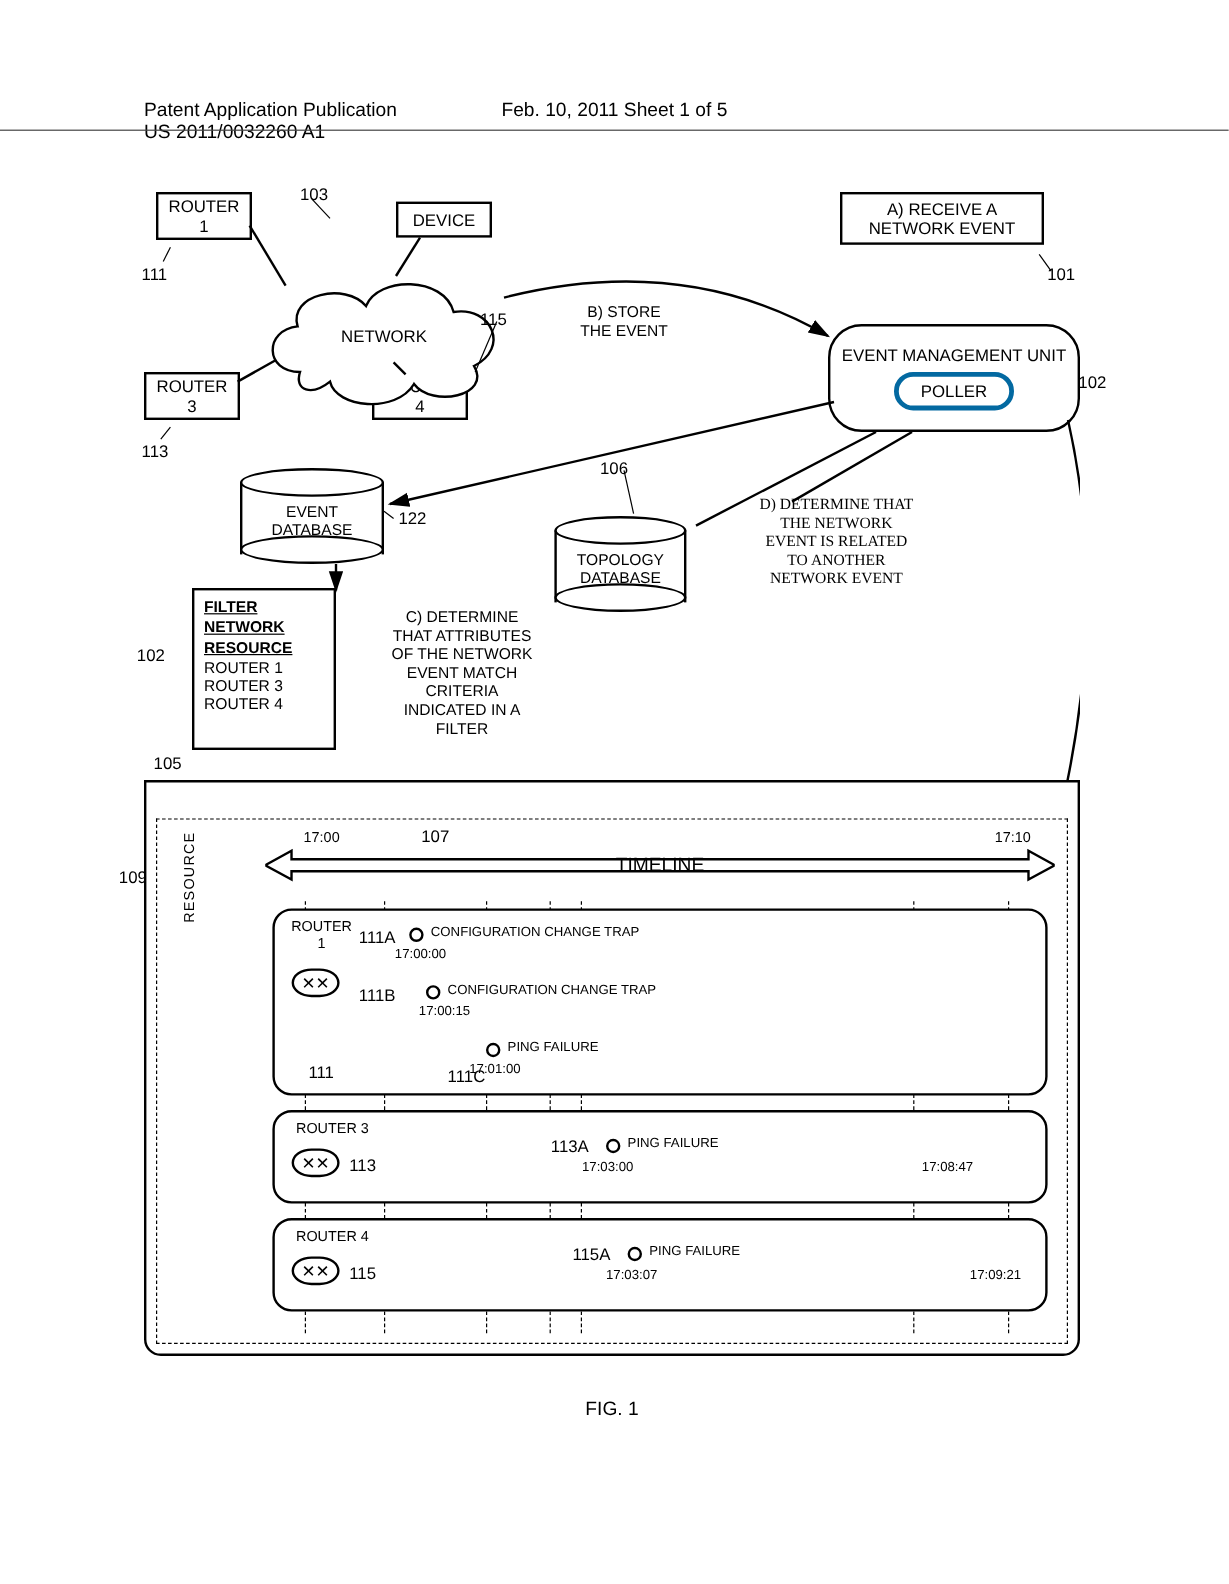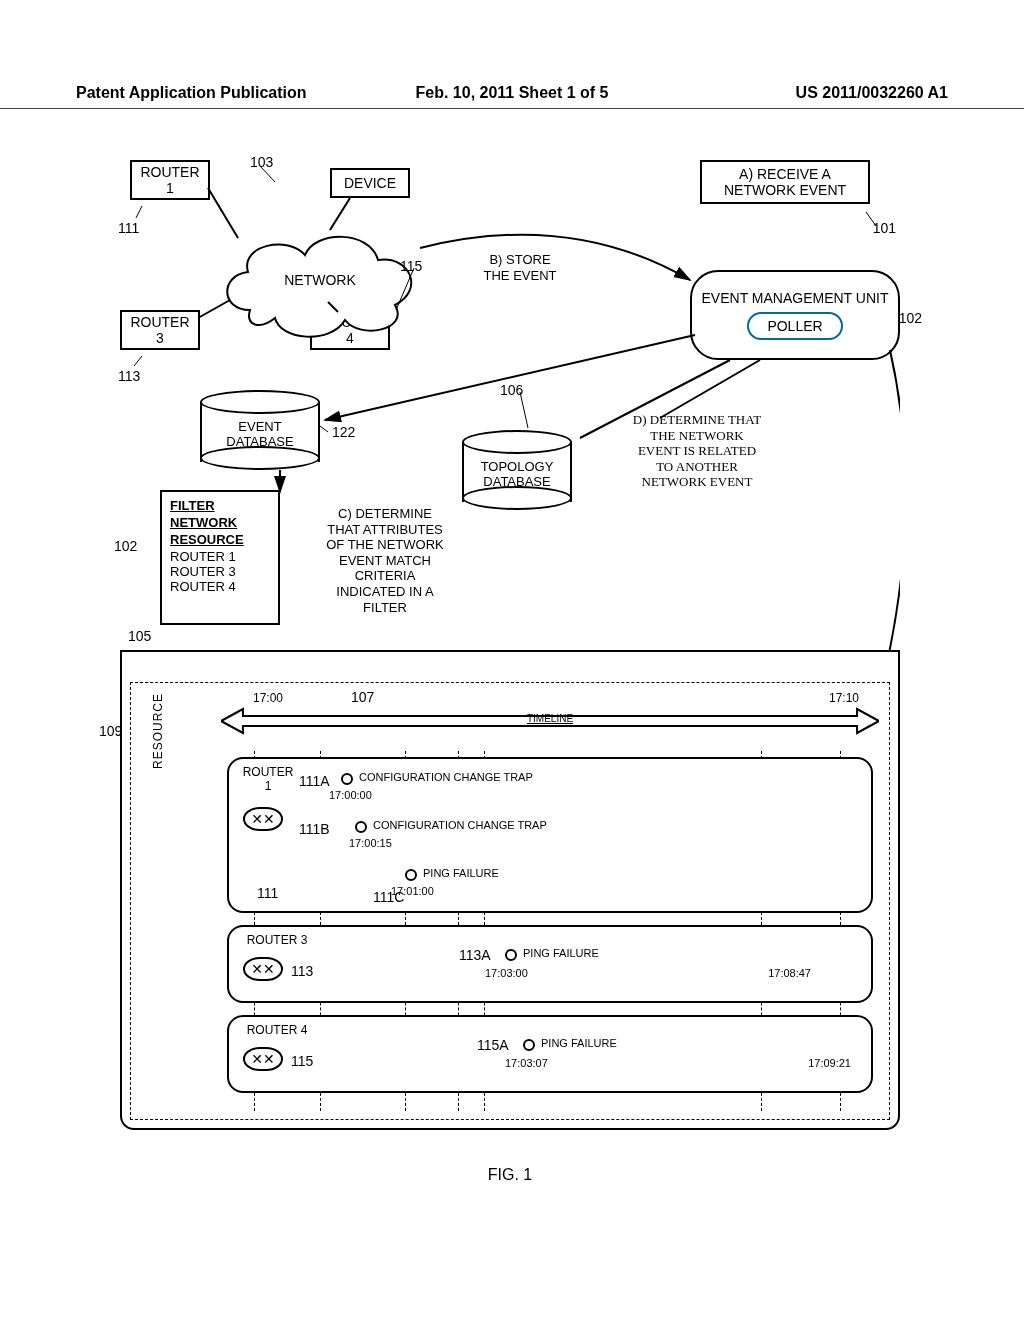--- a/index.html
+++ b/index.html
@@ -9,25 +9,26 @@
     width: 1024px;
     height: 1320px;
     position: relative;
     font-size: 14px;
     color: #000;
   }
   .page-header {
     position: absolute;
     top: 84px;
     left: 0; right: 0;
-    padding: 0 76px;
-    font-weight: bold;
+    padding: 0 120px;
+    font-weight: normal;
     font-size: 16px;
     display: flex;
     justify-content: space-between;
+    flex-direction: column;
   }
   .page-header .center { position: absolute; left: 50%; transform: translateX(-50%); }
   .hr { position:absolute; top:108px; left:0; right:0; border-top:1px solid #444; }
 
   .fig { position:absolute; left:120px; top:160px; width:780px; height:1000px; }
 
   .box {
     position:absolute; border:2px solid #000; background:#fff;
     text-align:center; display:flex; align-items:center; justify-content:center;
     flex-direction:column; padding:4px 8px;
@@ -50,21 +51,21 @@
   .cyl .bot { width:100%; height:24px; border:2px solid #000; border-radius:50%; background:#fff; position:absolute; bottom:0; }
   .cyl .txt { position:absolute; width:100%; top:30px; text-align:center; font-size:13px; line-height:1.15; }
 
   
   .emu {
     position:absolute; right:0; top:110px; width:210px; height:90px;
     border:2px solid #000; border-radius:28px; display:flex; flex-direction:column;
     align-items:center; justify-content:center; gap:6px;
   }
   .poller {
-    border:2px solid #0369a1; border-radius:22px; padding:4px 18px;
+    border:4px solid #0369a1; border-radius:22px; padding:4px 18px;
   }
 
   
   .filter {
     position:absolute; left:40px; top:330px; width:120px; height:135px;
     border:2px solid #000; padding:6px 8px; font-size:13px;
   }
   .filter .hdr { font-weight:bold; text-decoration:underline; margin-bottom:2px; }
 
   
@@ -86,21 +87,21 @@
   }
   .timeline-box {
     position:absolute; left:90px; right:10px; top:8px; height:60px;
   }
   .timeline-shape {
     position:absolute; left:0; right:0; top:16px; height:28px;
   }
   .timeline-shape svg { width:100%; height:100%; }
   .tick-start { position:absolute; top:0; left:32px; font-size:12px; }
   .tick-end { position:absolute; top:0; right:20px; font-size:12px; }
-  .timeline-word { position:absolute; top:22px; left:50%; transform:translateX(-50%); text-decoration:underline; font-size:10px; }
+  .timeline-word { position:absolute; top:22px; left:50%; transform:translateX(-50%); font-size:16px; }
   .grid {
     position:absolute; left:90px; right:10px; top:68px; bottom:8px;
   }
   .tickmark { position:absolute; top:0; width:0; border-left:1px dashed #000; height:100%; }
 
   .lane {
     position:absolute; border:2px solid #000; border-radius:16px;
     left:6px; right:6px; background:#fff;
   }
   .lane .lane-name { position:absolute; left:8px; top:6px; font-size:12px; text-align:center; width:62px; }

